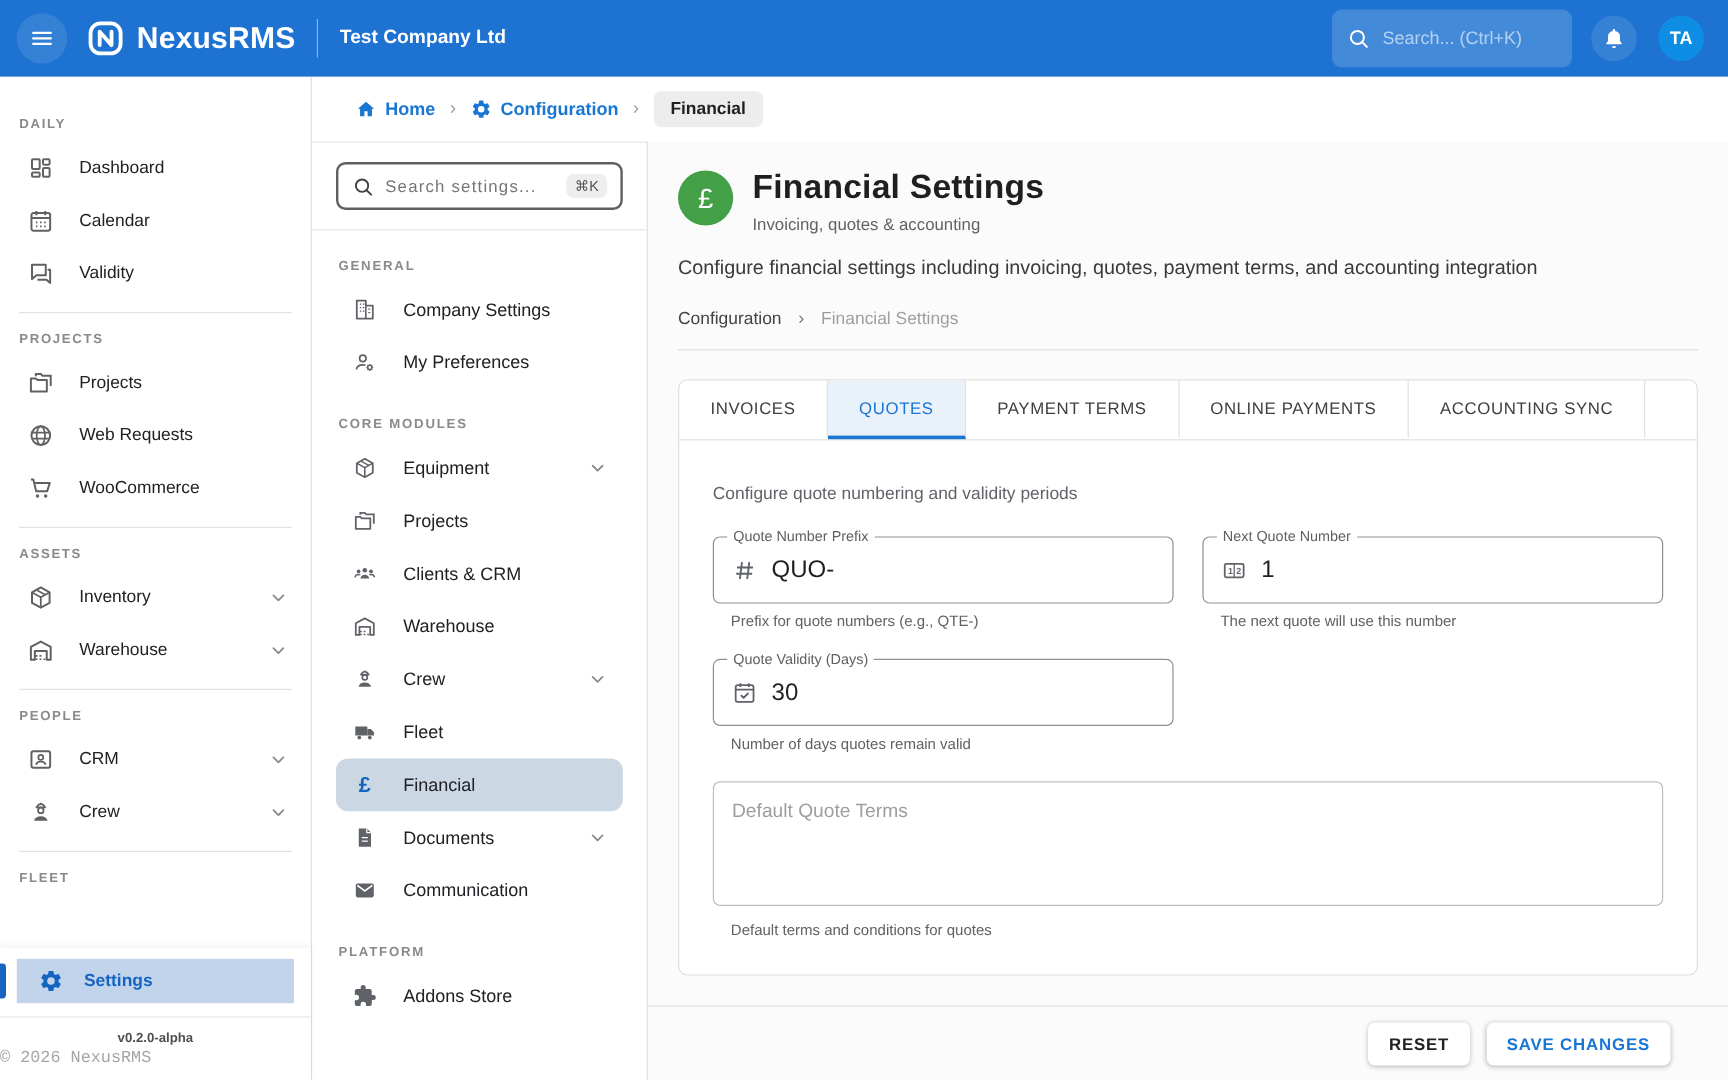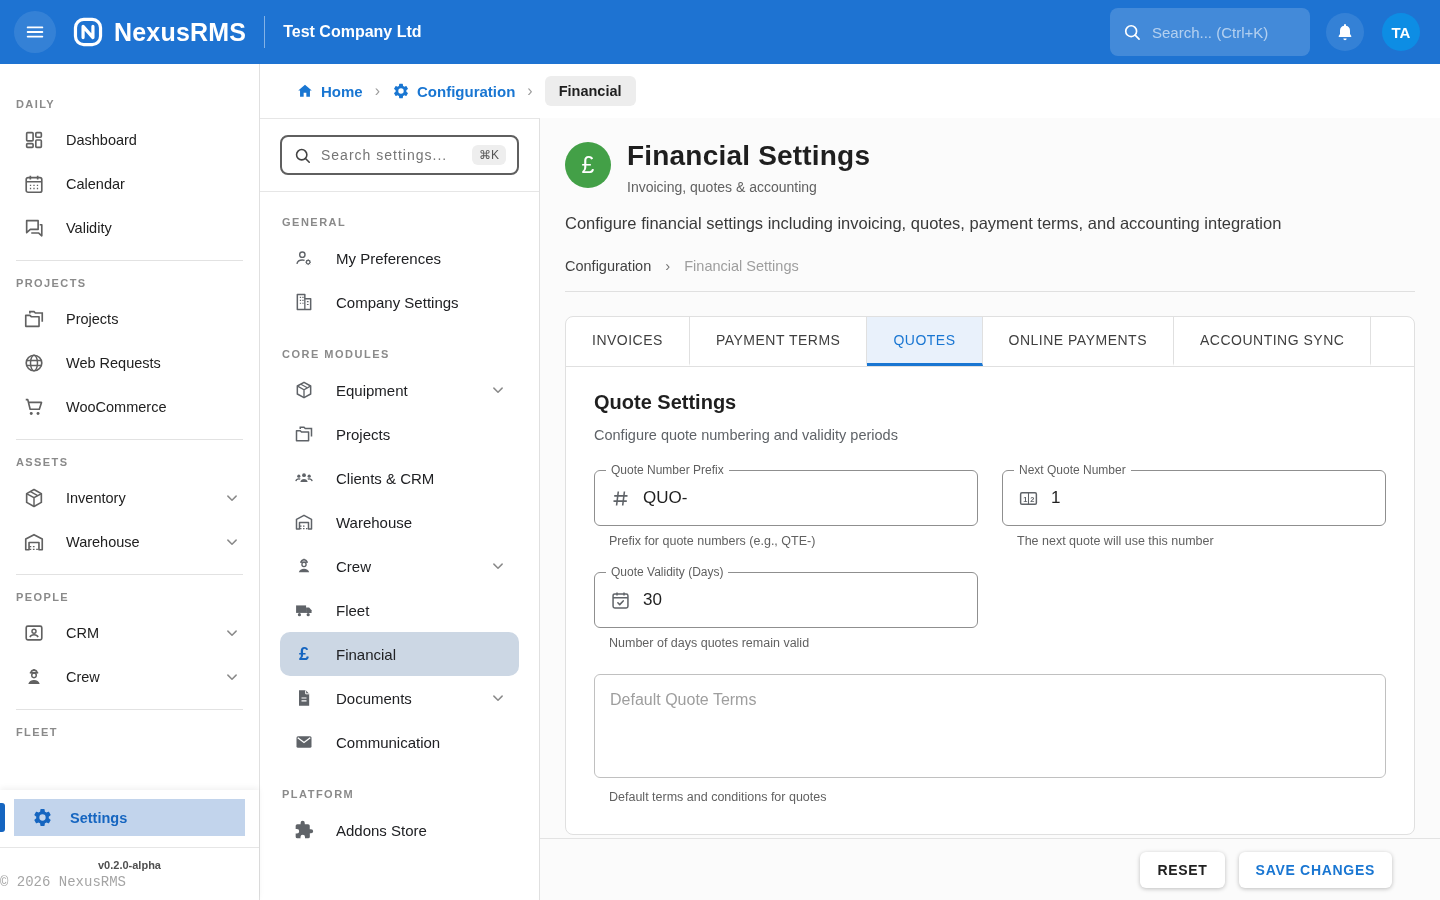--- a/index.html
+++ b/index.html
@@ -90,21 +90,21 @@
   .tab.active { color:#1976d2; background:#e9f1fb; border-bottom-color:#1976d2; }
   .card-body { padding:24px 28px 30px; }
   .cs-title { font-size:20px; font-weight:600; color:#1f1f1f; }
   .cs-sub { font-size:14.5px; color:#5f6368; margin-top:13px; }
 
   .fields-grid { display:grid; grid-template-columns:1fr 1fr; column-gap:34px; margin-top:27px;gap:24px; }
   .fblock { }
   .ofield { position:relative; border:1px solid #8f8f8f; border-radius:6px; height:56px; display:flex; align-items:center; padding:0 15px; gap:12px; background:#fff; }
   .olabel { position:absolute; top:-8px; left:11px; background:#fff; padding:0 5px; font-size:12px; color:#5f5f5f; }
   .ofield .ic { width:21px; height:21px; color:#5f6368; flex-shrink:0; }
-  .ofield input { flex:1; min-width:0; border:none; outline:none; font-size:17px; color:#1f1f1f; font-family:inherit; background:transparent; }
+  .ofield input { flex:1; min-width:0; border:none; outline:none; font-size:20px; color:#1f1f1f; font-family:inherit; background:transparent; }
   .helper { font-size:12.5px; color:#616161; margin:8px 0 24px 15px; }
   .terms-area { width:100%; height:104px; border:1px solid #c0c0c0; border-radius:6px; padding:16px 15px; font-size:16px; color:#1f1f1f; font-family:inherit; resize:none; outline:none; background:#fff; }
   .terms-area::placeholder { color:#9e9e9e; }
 
   .savebar { height:62px; border-top:1px solid #e3e3e3; background:#fbfbfb; display:flex; align-items:center; justify-content:flex-end; padding-right:48px; gap:14px; }
   .btn { background:#fff; border:none; border-radius:6px; box-shadow:0 1px 4px rgba(0,0,0,.25); padding:10px 17px; font-size:14px; font-weight:600; letter-spacing:.7px; font-family:inherit; cursor:pointer; }
   .btn.reset { color:#212121; }
   .btn.save { color:#1976d2; }
 </style>
 </head>
@@ -394,29 +394,29 @@
           <svg>
               <use href="#i-search"></use>
             </svg>
           <input placeholder="Search settings..." style="">
           <span class="kbd-chip">⌘K</span>
         </div>
         <hr class="sn-div">
         <div class="sn-label">GENERAL</div>
         <div class="sn-item">
           <svg class="ic">
+              <use href="#i-building"></use>
+            </svg>
+          <span class="lbl">Company Settings</span>
+        </div>
+        <div class="sn-item">
+          <svg class="ic">
               <use href="#i-person-gear"></use>
             </svg>
           <span class="lbl">My Preferences</span>
-        </div>
-        <div class="sn-item">
-          <svg class="ic">
-              <use href="#i-building"></use>
-            </svg>
-          <span class="lbl">Company Settings</span>
         </div>
         <div class="sn-label">CORE MODULES</div>
         <div class="sn-item">
           <svg class="ic">
               <use href="#i-cube"></use>
             </svg>
           <span class="lbl">Equipment</span>
           <svg class="chev">
               <use href="#i-chev-down"></use>
             </svg>
@@ -495,27 +495,26 @@
           <div class="sub-crumb">
             <span class="parent">Configuration</span>
             <span class="sep">›</span>
             <span class="cur">Financial Settings</span>
           </div>
           <hr class="head-div">
 
           <div class="card">
             <div class="tabstrip">
               <div class="tab">INVOICES</div>
+              <div class="tab active">QUOTES</div>
               <div class="tab">PAYMENT TERMS</div>
-              <div class="tab active">QUOTES</div>
               <div class="tab">ONLINE PAYMENTS</div>
               <div class="tab">ACCOUNTING SYNC</div>
             </div>
             <div class="card-body">
-              <div class="cs-title">Quote Settings</div>
               <div class="cs-sub">Configure quote numbering and validity periods</div>
 
               <div class="fields-grid">
                 <div class="fblock">
                   <div class="ofield">
                     <span class="olabel">Quote Number Prefix</span>
                     <svg class="ic">
                         <use href="#i-hash"></use>
                       </svg>
                     <input value="QUO-" style="">

